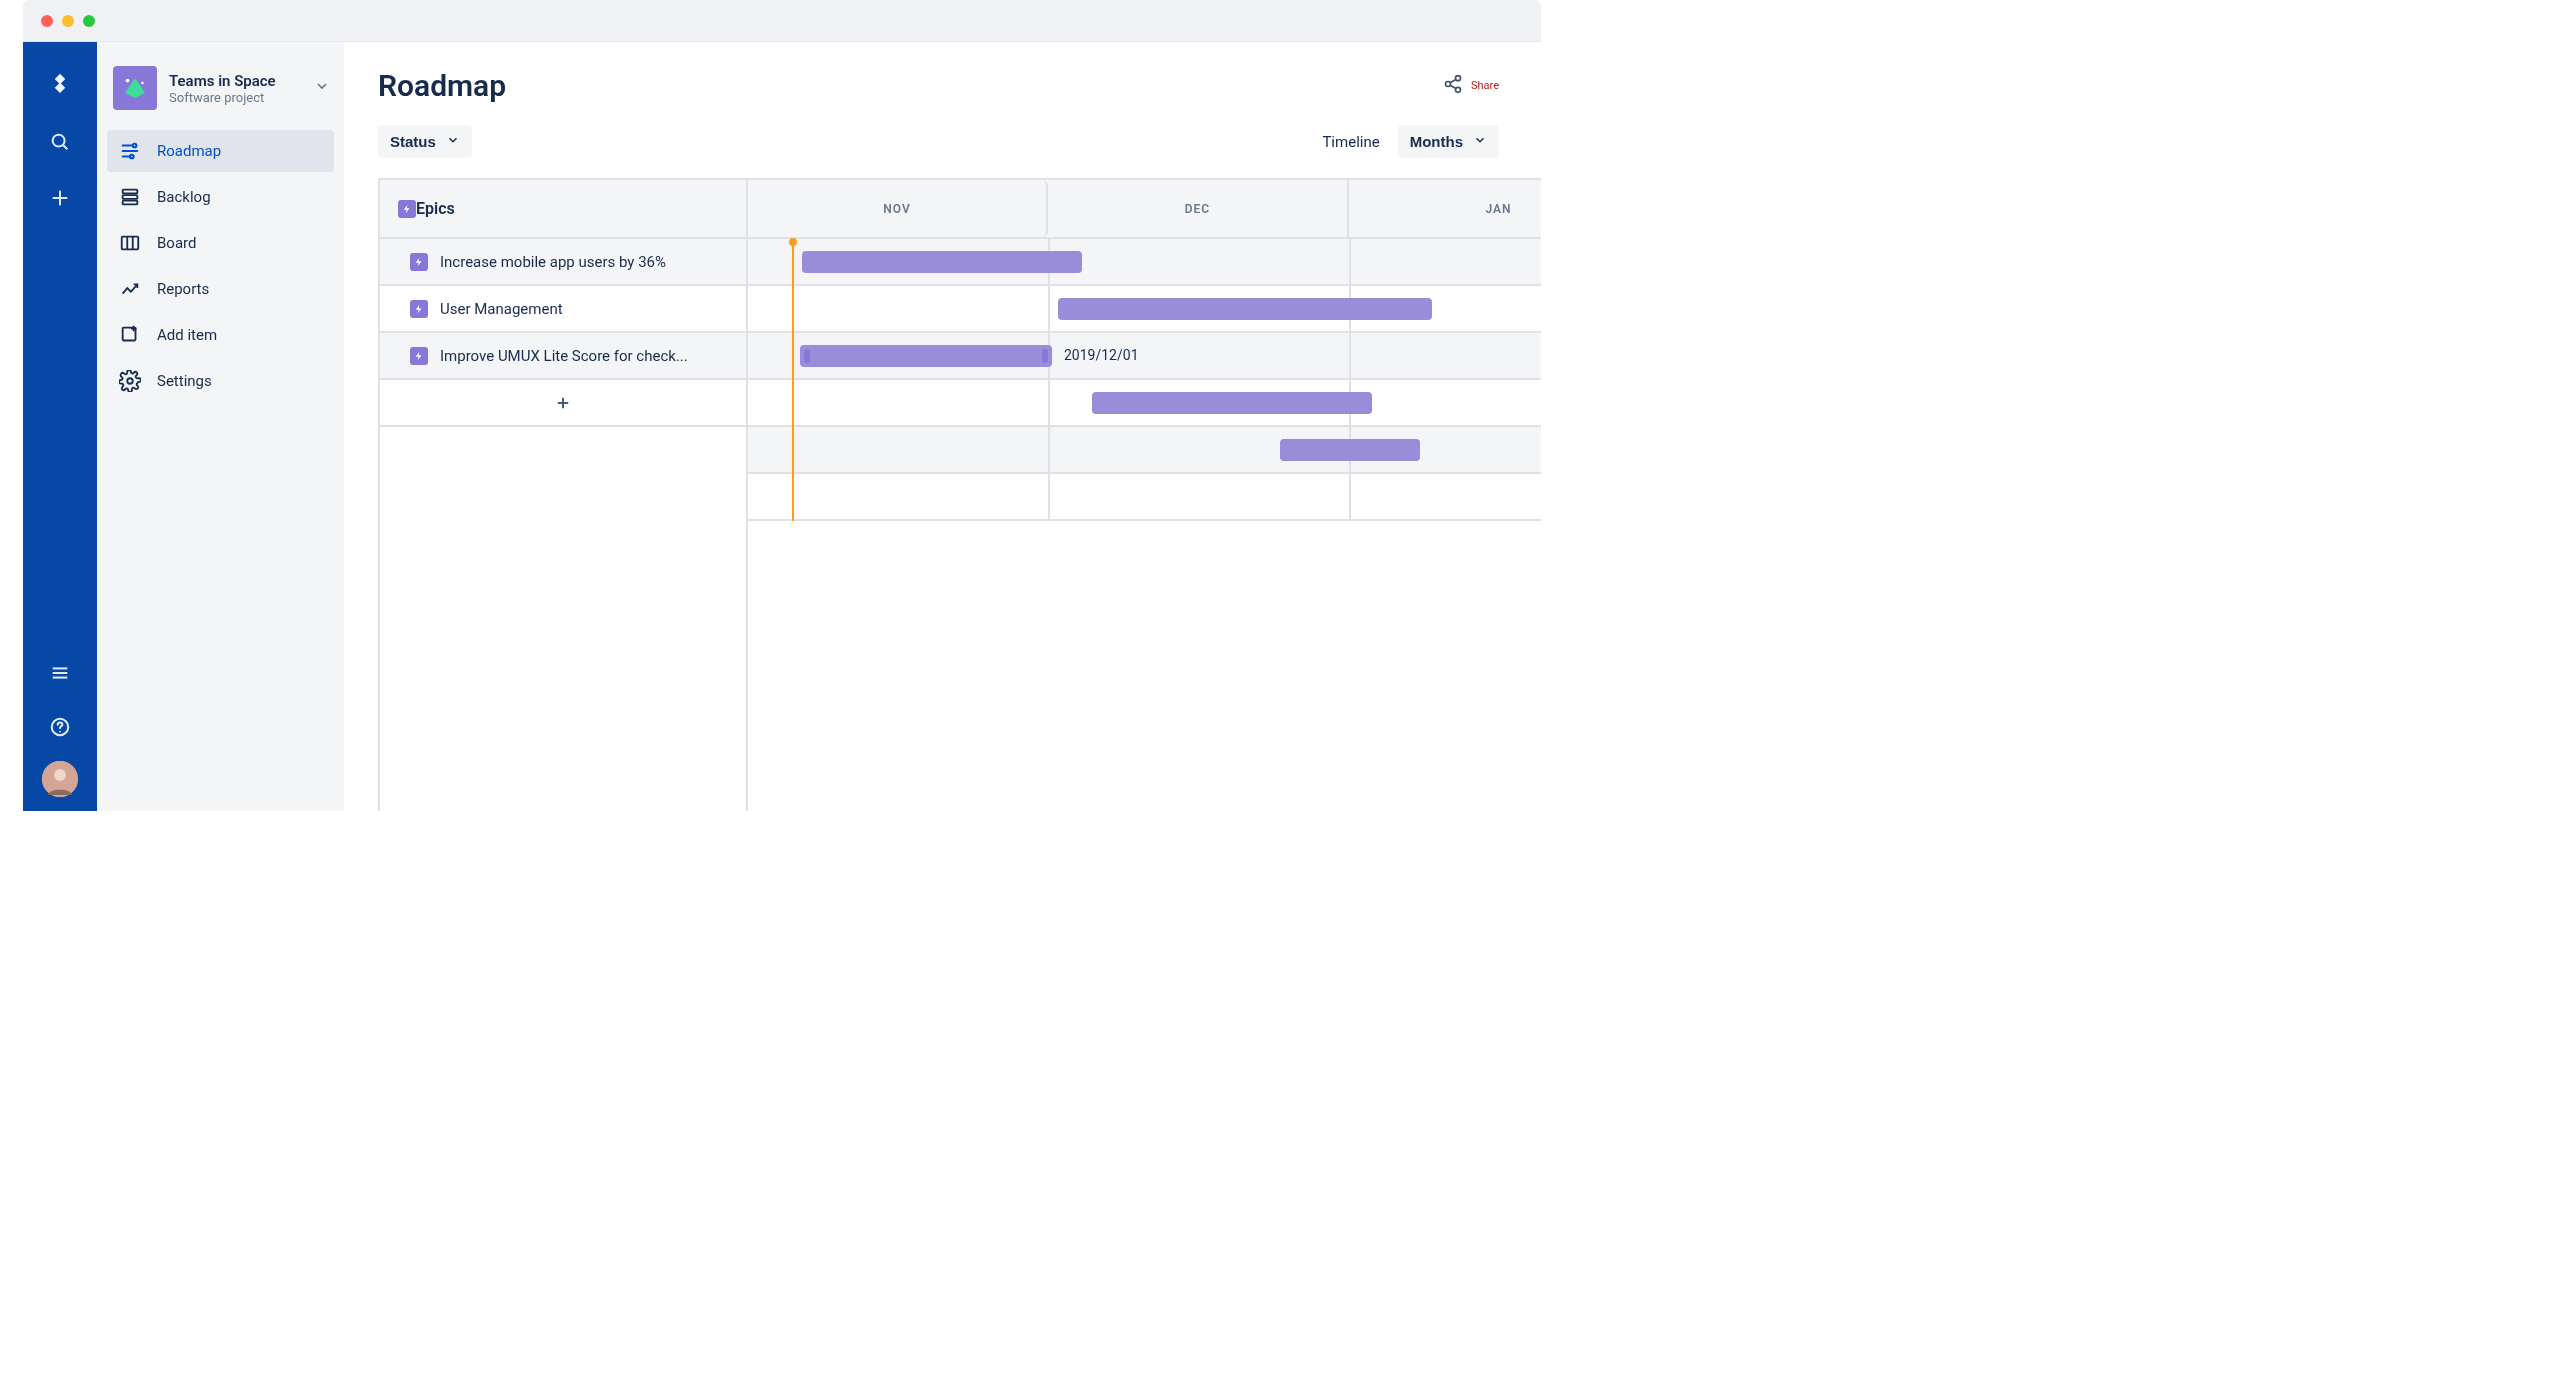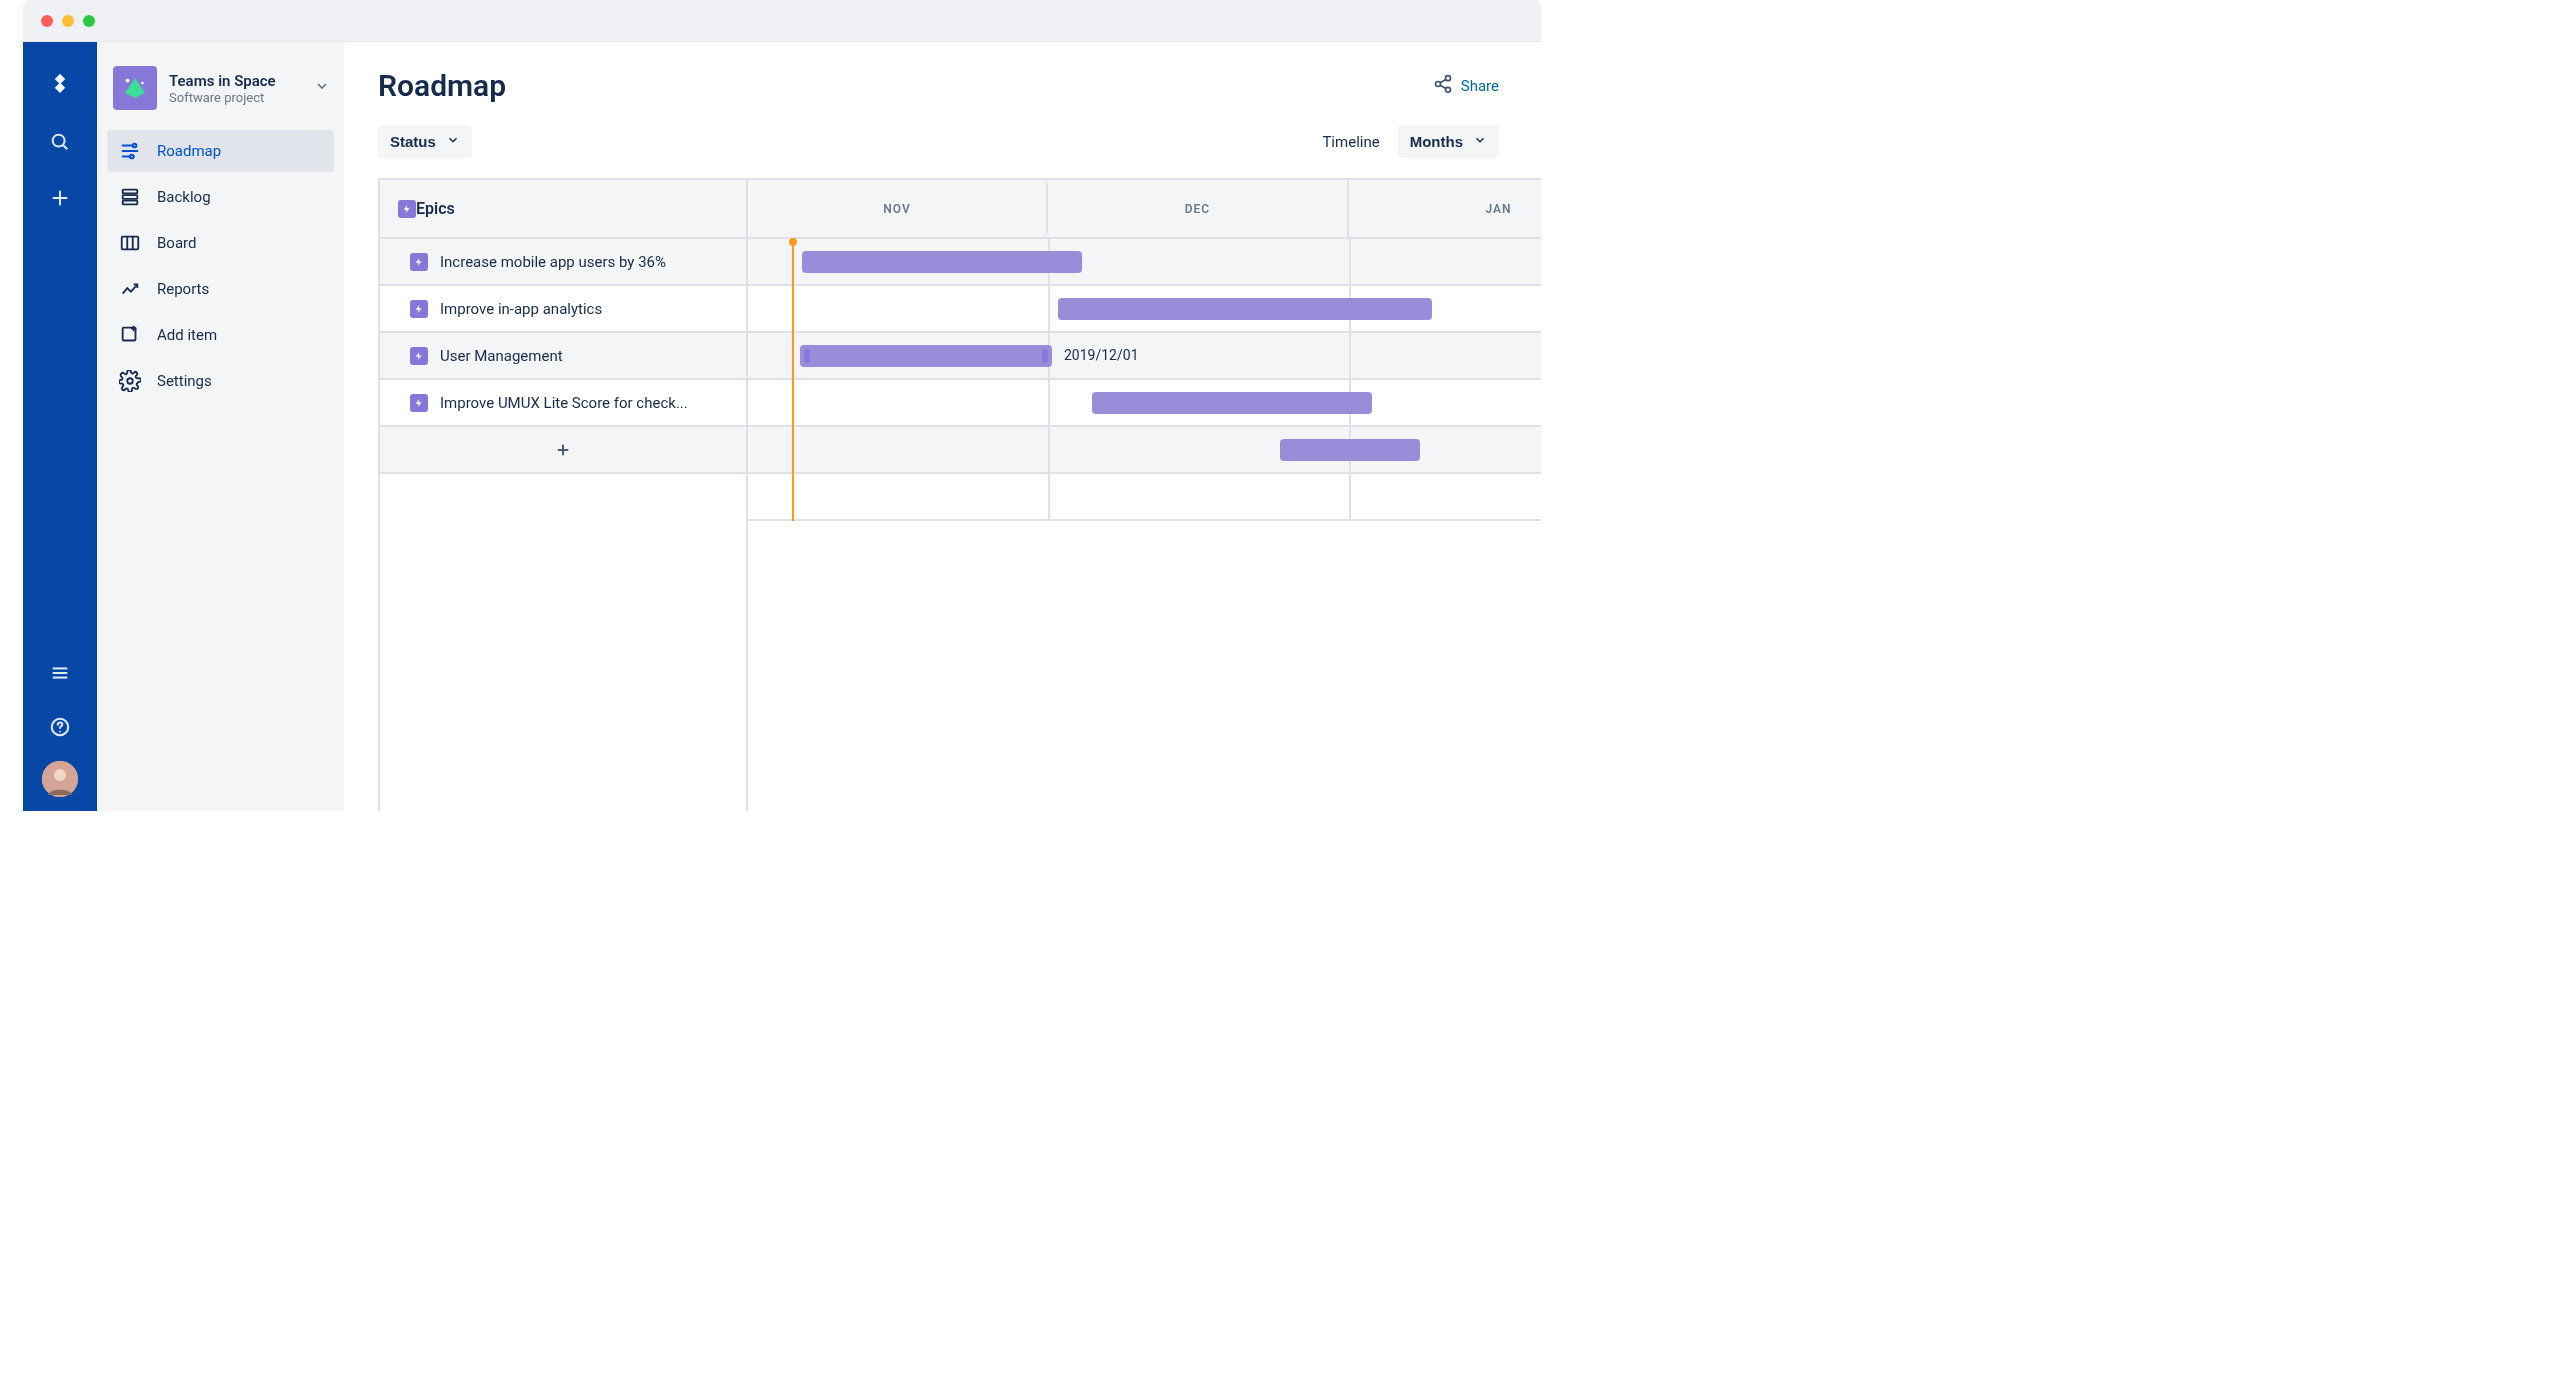--- a/index.html
+++ b/index.html
@@ -22,21 +22,21 @@
   .project-type { font-size: 13px; color: #6B778C; }
   .project-chevron { position: absolute; right: 4px; color: #6B778C; }
   .nav-list { list-style: none; }
   .nav-item { display: flex; align-items: center; gap: 16px; padding: 10px 12px; border-radius: 4px; cursor: pointer; color: #172B4D; font-size: 15px; margin-bottom: 4px; }
   .nav-item.active { background: #E1E4EA; color: #0052CC; }
   .nav-item.active .nicon { color: #0052CC; }
   .nicon { color: #172B4D; display:flex; }
   .main { flex: 1; padding: 26px 0 0 34px; overflow: hidden; display:flex; flex-direction:column; }
   .page-header { display: flex; align-items: center; justify-content: space-between; padding-right: 42px; }
   .page-title { font-size: 30px; font-weight: 600; color: #172B4D; }
-  .share-btn { display: flex; align-items: center; gap: 8px; color: #0369a1; font-size: 15px; cursor:pointer; }
+  .share-btn { display: flex; align-items: center; gap: 8px; color: #b91c1c; font-size: 11px; cursor:pointer; }
   .toolbar { display: flex; align-items: center; justify-content: space-between; margin-top: 22px; padding-right: 42px; }
   .dropdown-btn { background: #F4F5F7; border: none; padding: 8px 12px; border-radius: 4px; display: flex; align-items: center; gap: 10px; font-size: 15px; color: #172B4D; cursor: pointer; font-weight: bold; }
   .timeline-ctrl { display: flex; align-items: center; gap: 18px; font-size: 15px; color: #172B4D; }
   .roadmap { margin-top: 20px; border: 2px solid #DFE1E6; border-right: none; border-bottom: none; display: flex; flex: 1; overflow: hidden; }
   .epic-col { width: 368px; min-width: 368px; border-right: 2px solid #DFE1E6; }
   .epic-header { height: 59px; background: #F4F5F7; border-bottom: 2px solid #DFE1E6; display: flex; align-items: center; padding-left: 18px; font-weight: 600; color: #172B4D; }
   .epic-row { height: 47px; border-bottom: 2px solid #DFE1E6; display: flex; align-items: center; padding-left: 30px; gap: 12px; font-size: 15px; color: #172B4D; }
   .epic-row:nth-child(odd) { background: #F4F5F7; }
   .epic-row.add { justify-content: center; padding-left: 0; color: #42526E; cursor:pointer; }
   .epic-icon { width: 18px; height: 18px; background: #8777D9; border-radius: 3px; display: flex; align-items: center; justify-content: center; color: #fff; font-size: 11px; flex-shrink: 0; }
@@ -252,28 +252,20 @@
                   </svg>
                 </span>
                 <span class="epic-label">Increase mobile app users by 36%</span>
               </div>
               <div class="epic-row">
                 <span class="epic-icon">
                   <svg width="10" height="10" viewBox="0 0 24 24" fill="#fff">
                     <path d="M13 2L4 14h7l-2 8 9-12h-7l2-8z"></path>
                   </svg>
                 </span>
-                <span class="epic-label">Improve in-app analytics</span>
-              </div>
-              <div class="epic-row">
-                <span class="epic-icon">
-                  <svg width="10" height="10" viewBox="0 0 24 24" fill="#fff">
-                    <path d="M13 2L4 14h7l-2 8 9-12h-7l2-8z"></path>
-                  </svg>
-                </span>
                 <span class="epic-label">User Management</span>
               </div>
               <div class="epic-row">
                 <span class="epic-icon">
                   <svg width="10" height="10" viewBox="0 0 24 24" fill="#fff">
                     <path d="M13 2L4 14h7l-2 8 9-12h-7l2-8z"></path>
                   </svg>
                 </span>
                 <span class="epic-label">Improve UMUX Lite Score for check...</span>
               </div>

